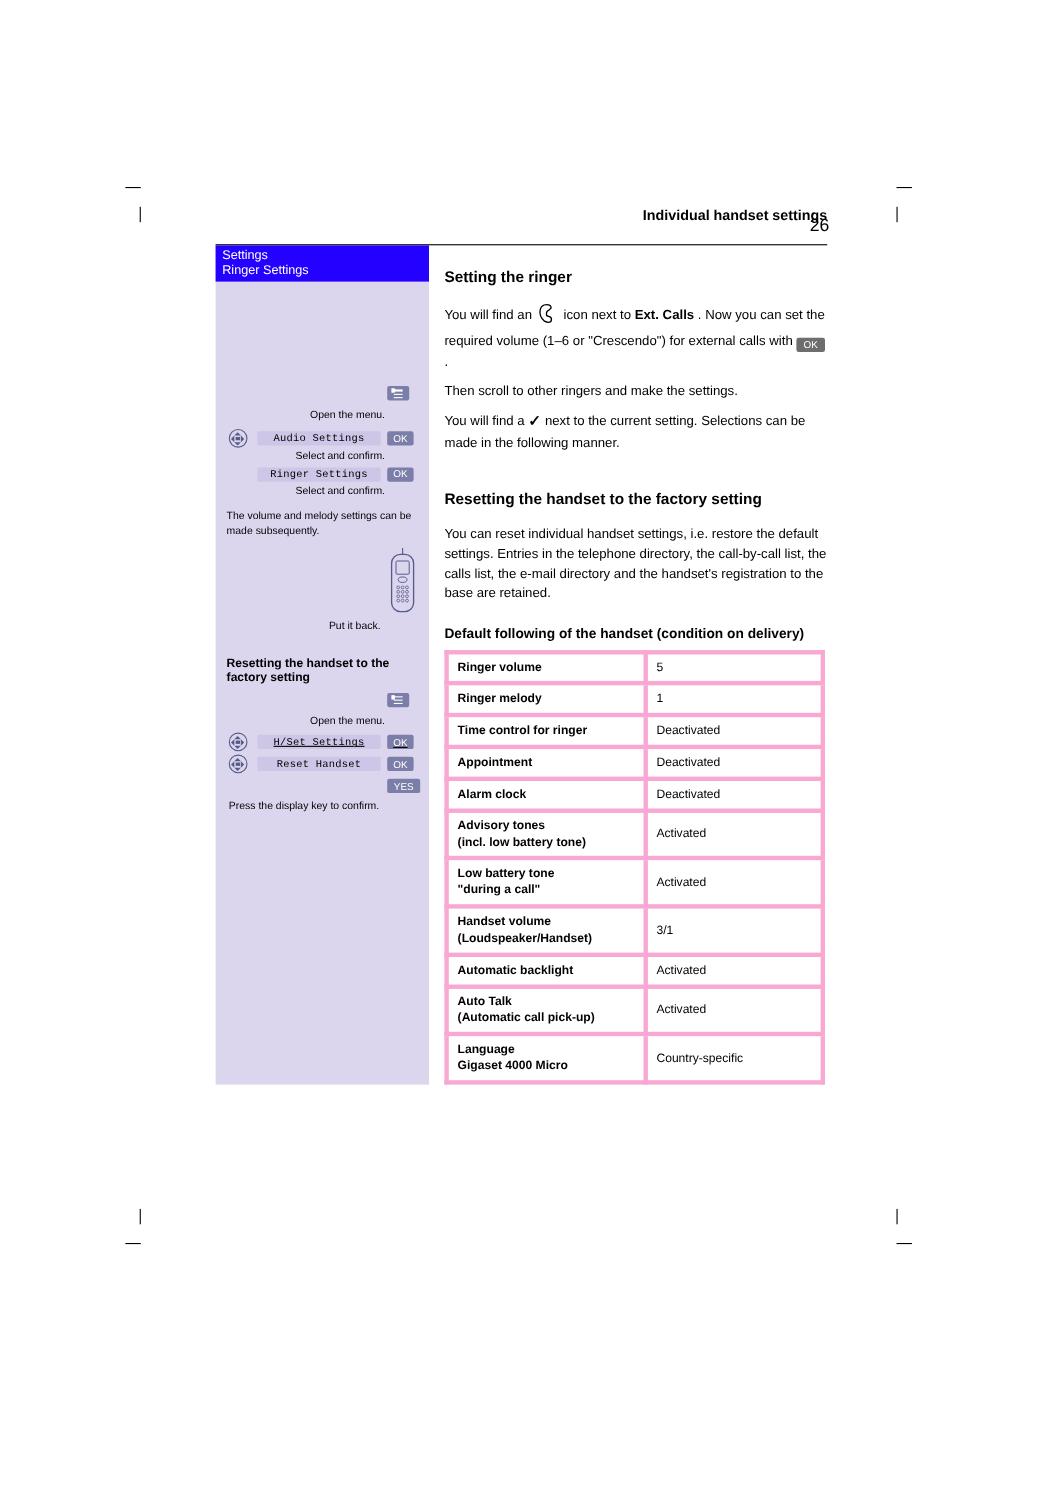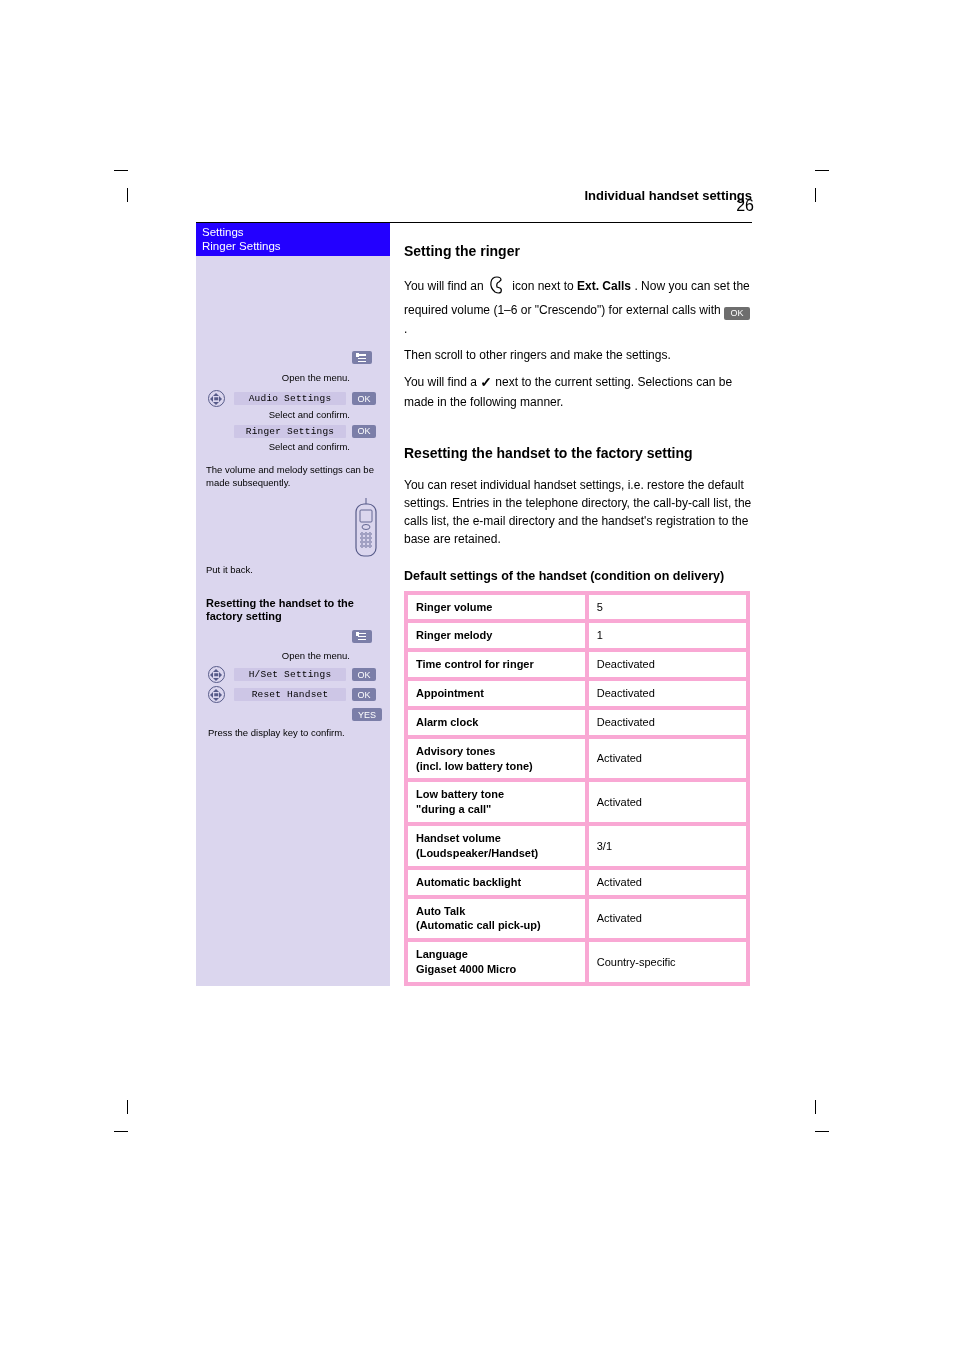--- a/index.html
+++ b/index.html
@@ -303,41 +303,41 @@
             <circle cx="14" cy="40" r="1.3"></circle>
             <circle cx="18" cy="40" r="1.3"></circle>
           <circle cx="10" cy="44" r="1.3"></circle>
             <circle cx="14" cy="44" r="1.3"></circle>
             <circle cx="18" cy="44" r="1.3"></circle>
           <circle cx="10" cy="48" r="1.3"></circle>
             <circle cx="14" cy="48" r="1.3"></circle>
             <circle cx="18" cy="48" r="1.3"></circle>
         </g>
       </svg>
-      <div class="sidebar-note" style="padding-right:44px; margin-top:-4px;">Put it back.</div>
+      <div class="sidebar-note" style="text-align:right; padding-right:44px; margin-top:-4px;">Put it back.</div>
 
       <div class="sidebar-subhead">Resetting the handset to the factory setting</div>
 
       <div class="sidebar-row" style="padding:0 8px 0 10px; margin-top:2px;">
         <span class="left"></span>
         <span class="mid"></span>
         <span class="right">
           <span class="keycap menu">
             <span class="menu-icon-lines">
                 <span class="arrow"></span>
                 <span></span>
                 <span></span>
                 <span></span>
               </span>
           </span>
         </span>
       </div>
       <div class="sidebar-note" style="text-align:right; padding-right:40px;">Open the menu.</div>
 
-      <div class="sidebar-row" style="padding:0 8px 0 10px; margin-top:-2px;">
+      <div class="sidebar-row" style="padding:0 8px 0 10px; margin-top:-2px;text-decoration:underline;">
         <span class="left">
           <span class="dpad-icon">
             <span class="tri up"></span>
               <span class="tri down"></span>
               <span class="lt"></span>
               <span class="rt"></span>
               <span class="sq"></span>
           </span>
         </span>
         <span class="mid">
@@ -395,21 +395,21 @@
       <p>Then scroll to other ringers and make the settings.</p>
       <p>
         <span>You will find a </span>
         <span class="check-icon">✓</span>
         <span> next to the current setting. Selections can be made in the following manner.</span>
       </p>
 
       <h2 style="margin-top:32px;">Resetting the handset to the factory setting</h2>
       <p>You can reset individual handset settings, i.e. restore the default settings. Entries in the telephone directory, the call-by-call list, the calls list, the e-mail directory and the handset's registration to the base are retained.</p>
 
-      <h3 class="sub">Default settings of the handset (condition on delivery)</h3>
+      <h3 class="sub">Default following of the handset (condition on delivery)</h3>
 
       <table class="langs">
         <tbody id="langs-body">
             <tr>
               <td class="left">Ringer volume</td>
               <td class="right">5</td>
             </tr>
             <tr>
               <td class="left">Ringer melody</td>
               <td class="right">1</td>

